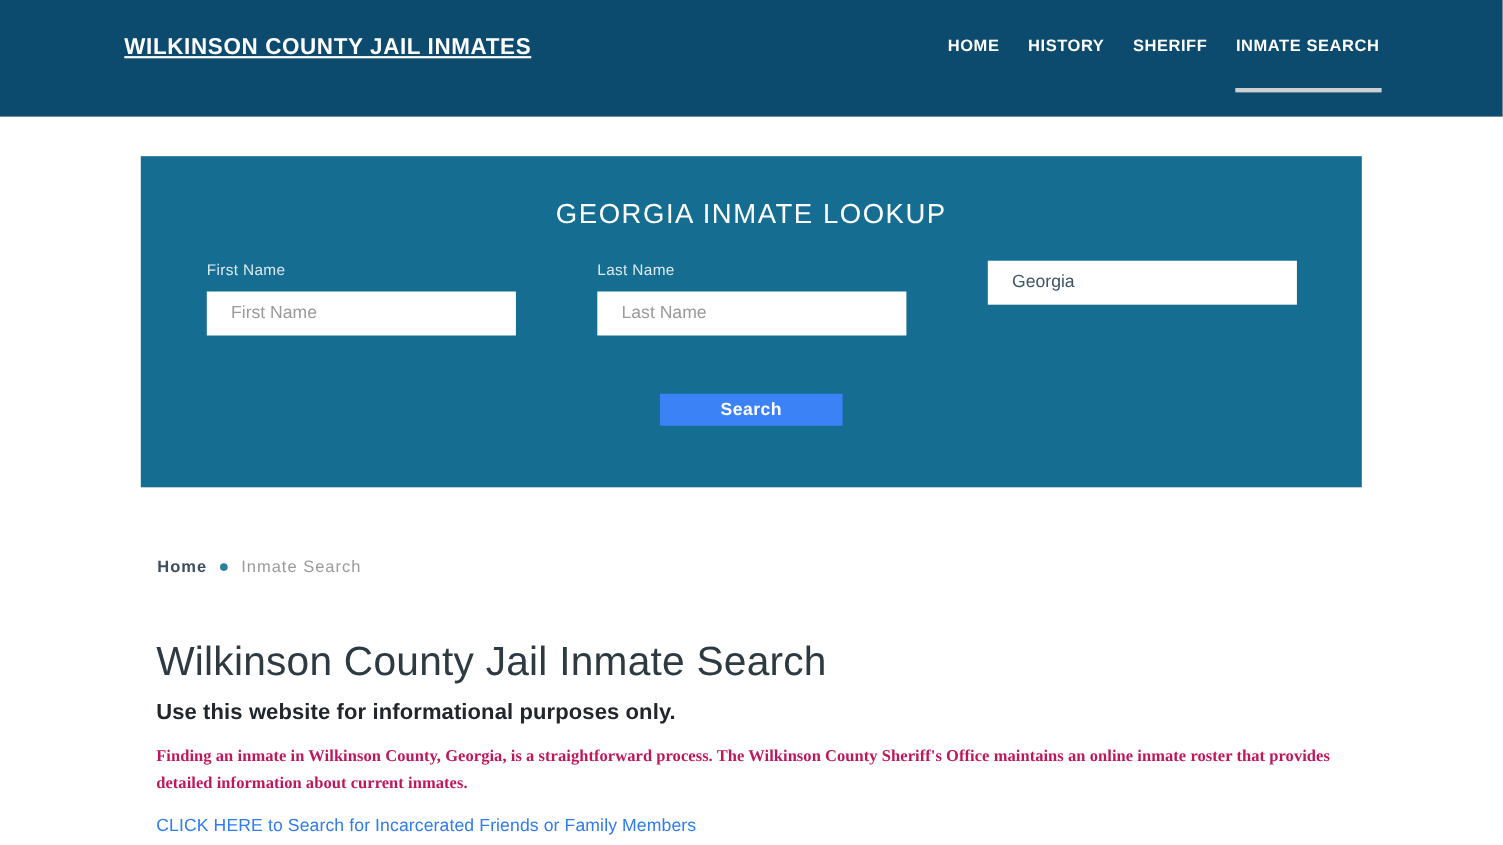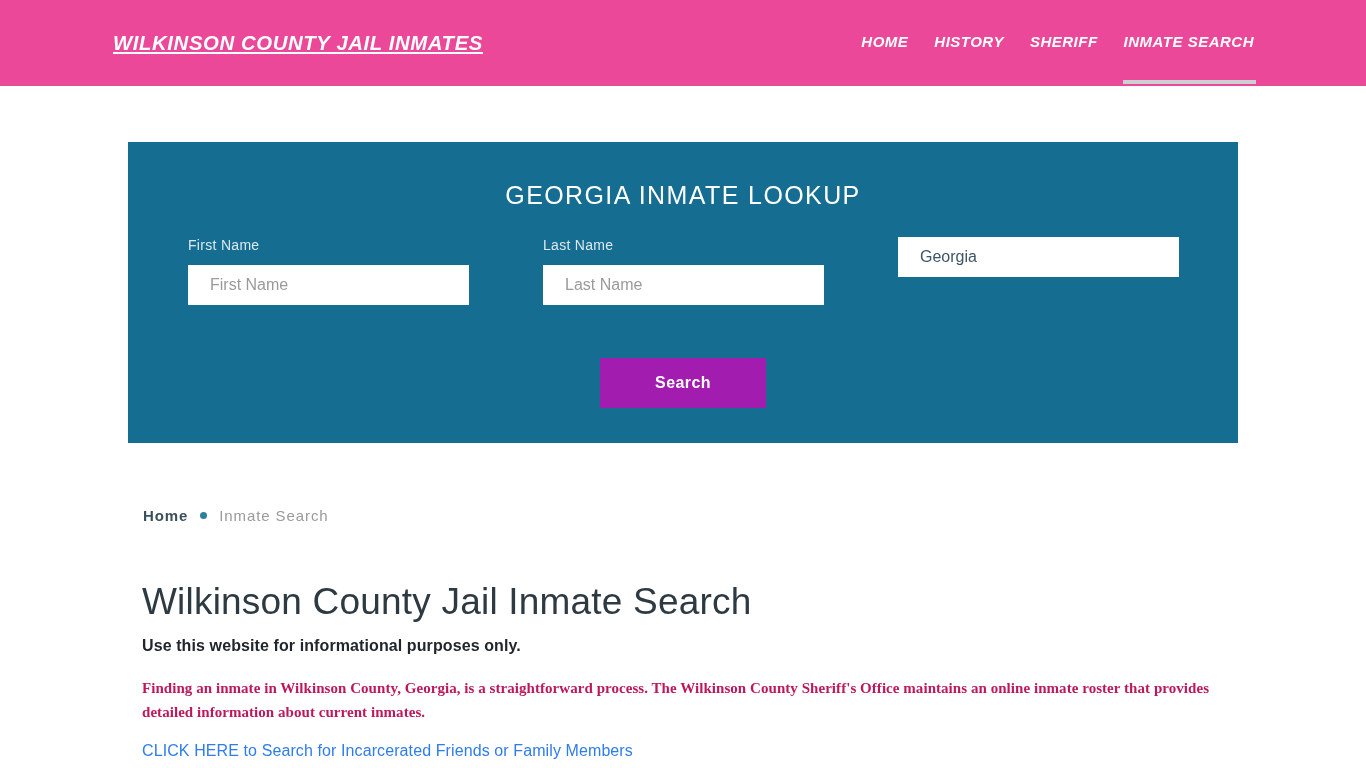--- a/index.html
+++ b/index.html
@@ -11,23 +11,22 @@
     overflow: hidden;
     background: #ffffff;
     font-family: "Liberation Sans", sans-serif;
   }
 
   
   .site-header {
     position: absolute;
     top: 0; left: 0;
     width: 1366px;
-    height: 86px;
-    background: #ec4899;
-    font-style: italic;
+    height: 106px;
+    background: #0c4a6e;
   }
   .brand {
     position: absolute;
     left: 113px;
     top: 31px;
     font-family: "Liberation Sans Narrow", "Liberation Sans", sans-serif;
     font-size: 21px;
     font-weight: bold;
     letter-spacing: 0.6px;
     color: #ffffff;
@@ -131,23 +130,23 @@
     -webkit-appearance: none;
     appearance: none;
     line-height: 40px;
   }
 
   .search-button {
     position: absolute;
     left: 472px;
     top: 216px;
     width: 166px;
-    height: 50px;
+    height: 29px;
     border: 0;
-    background: #a21caf;
+    background: #3b82f6;
     color: #ffffff;
     font-family: "Liberation Sans Narrow", "Liberation Sans", sans-serif;
     font-size: 16px;
     font-weight: bold;
     letter-spacing: 0.4px;
     cursor: pointer;
   }
 
   
   .breadcrumb {
@@ -184,21 +183,21 @@
     font-weight: normal;
     color: #2e3a42;
     letter-spacing: 0.2px;
     white-space: nowrap;
   }
   .lede {
     position: absolute;
     left: 142px;
     top: 637px;
     font-family: "Liberation Sans Narrow", "Liberation Sans", sans-serif;
-    font-size: 16px;
+    font-size: 20px;
     font-weight: bold;
     color: #20262b;
     letter-spacing: 0.1px;
   }
   .body-text {
     position: absolute;
     left: 142px;
     top: 676px;
     width: 1080px;
     font-family: Liberation Serif, serif;

